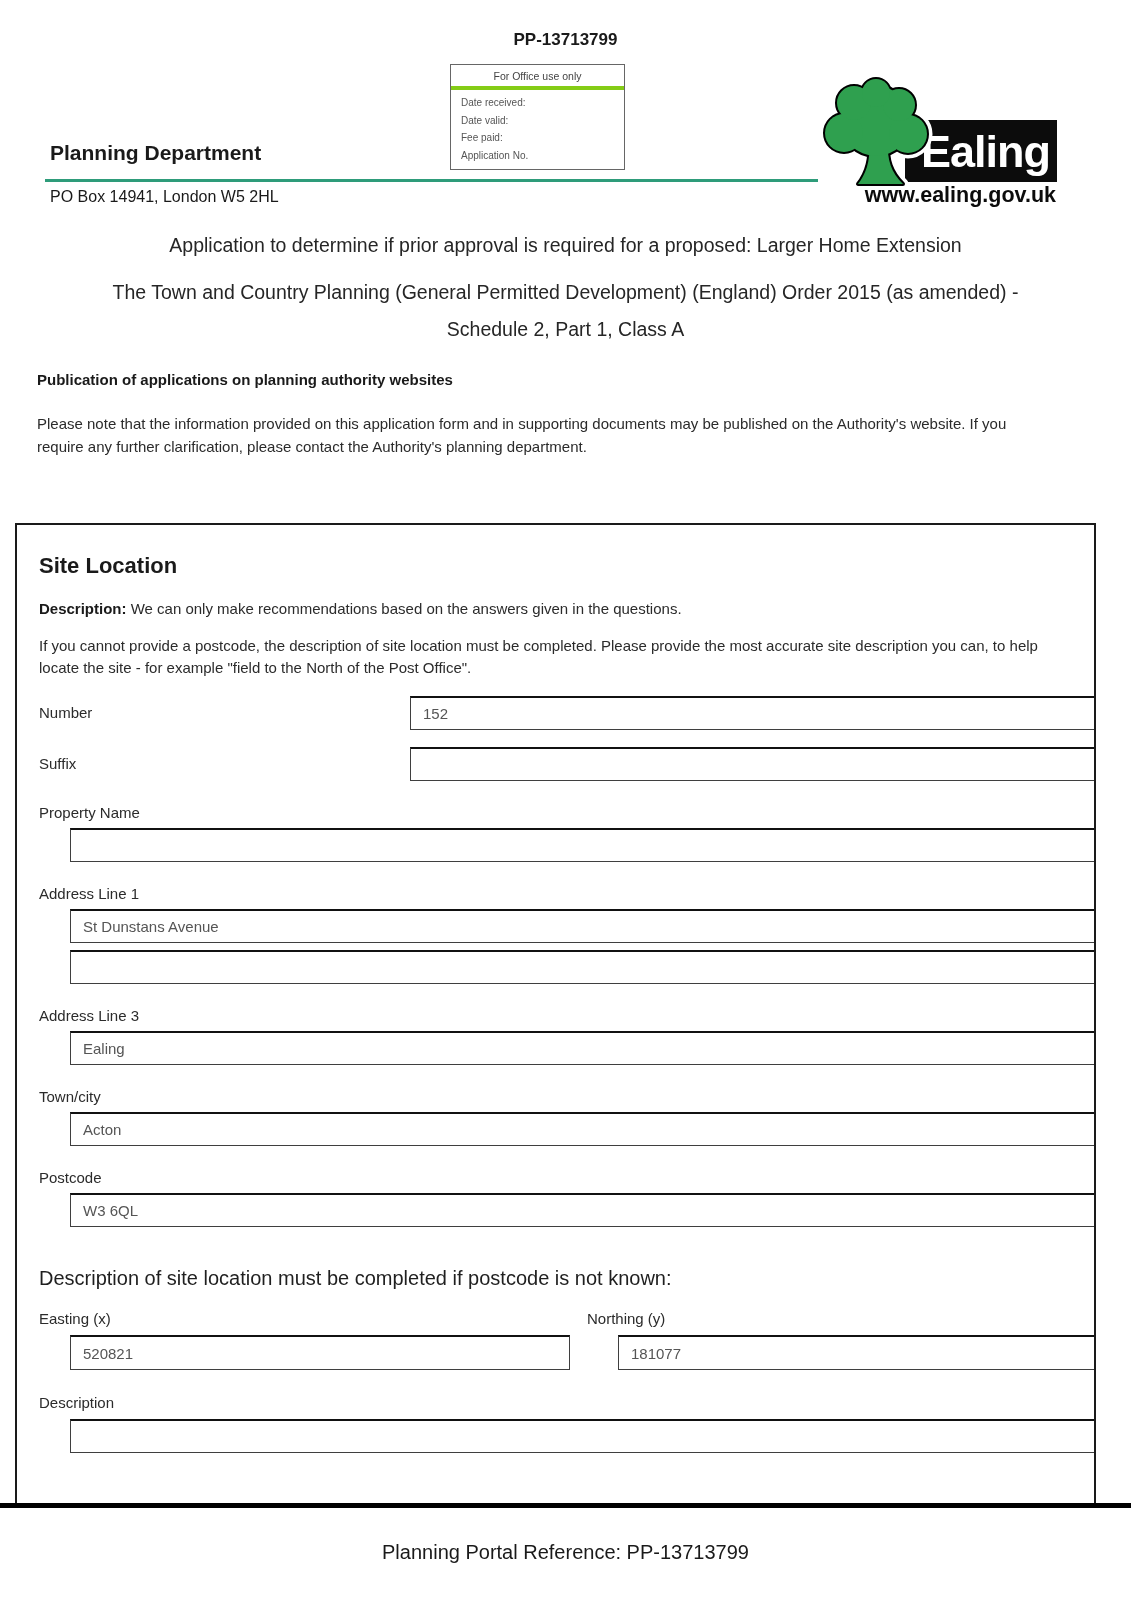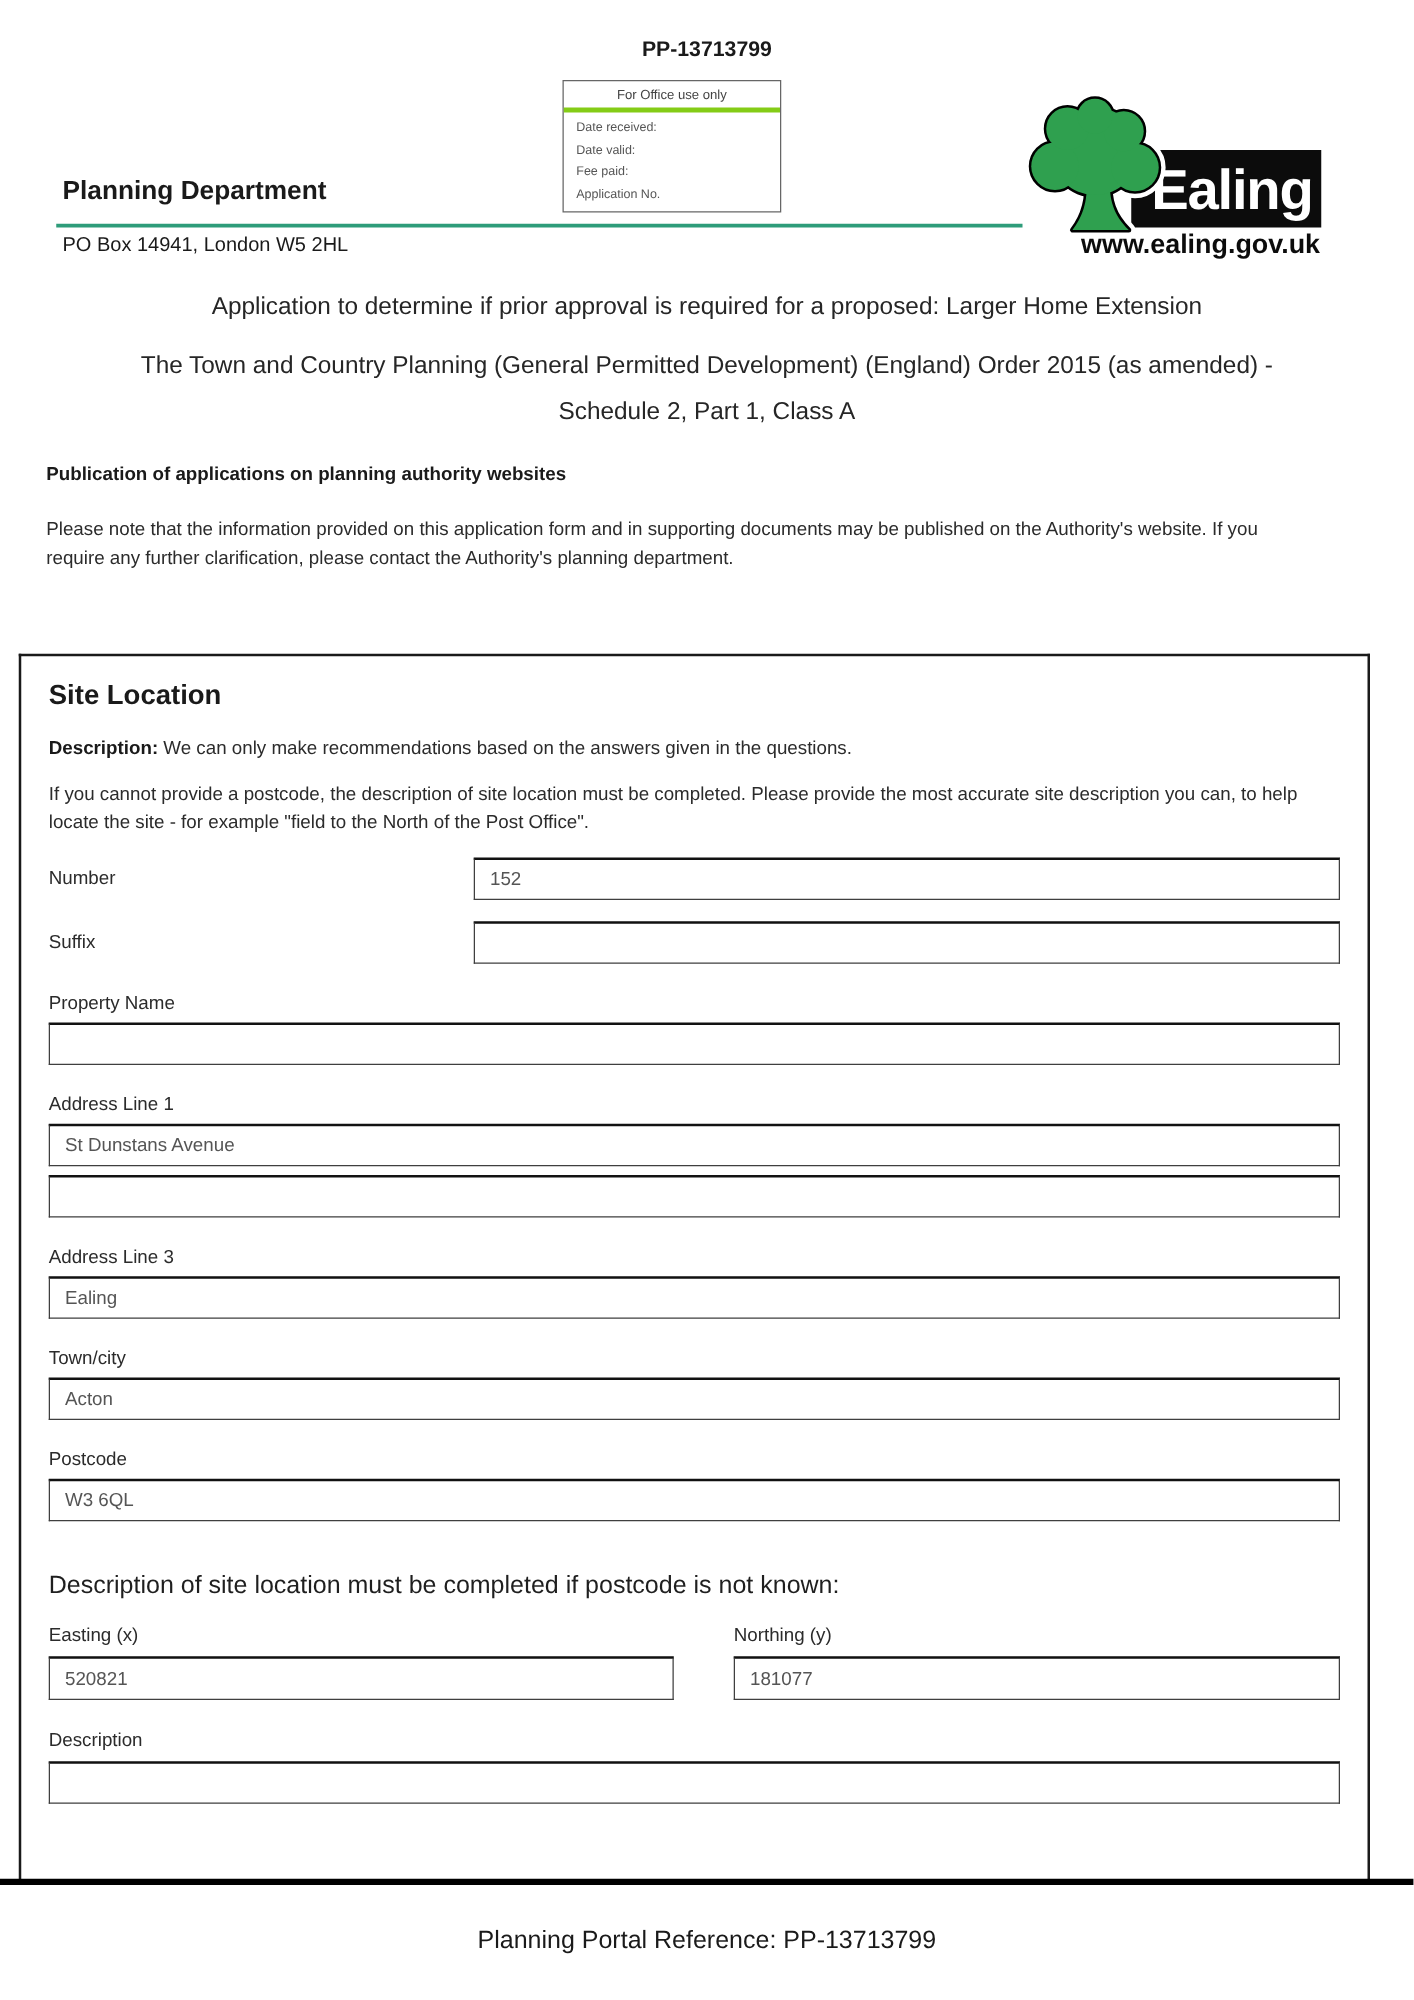--- a/index.html
+++ b/index.html
@@ -35,34 +35,34 @@
   .main-title { position:absolute; top:234px; left:0; right:0; text-align:center; }
   .main-title .t1 { font-size:19.5px; color:#262626; }
   .main-title .t2 { font-size:19.5px; color:#262626; margin:17px auto 0; max-width:990px; line-height:37px; }
 
   .publication { position:absolute; left:37px; top:371px; width:1020px; }
   .publication .pub-h { font-weight:bold; font-size:15px; color:#1a1a1a; }
   .publication .pub-b { font-size:15px; color:#2b2b2b; line-height:23px; margin-top:24px; }
 
   
   .site-box { position:absolute; left:15px; top:523px; width:1081px; height:982px;
-              border:2px solid #1a1a1a; border-bottom:none; padding:18px 22px 0; overflow:hidden; }
+              border:2px solid #1a1a1a; border-bottom:none; padding:28px 22px 0; overflow:hidden; }
   .site-box h2 { font-weight:bold; font-size:22px; color:#1a1a1a; }
   .disclaimer { font-size:15px; color:#2b2b2b; margin-top:21px; }
   .disclaimer b { color:#1a1a1a; }
   .intro { font-size:15px; color:#2b2b2b; line-height:22px; margin-top:18px; }
 
   .field-label { font-size:15px; color:#2b2b2b; }
   .inline-row { display:grid; grid-template-columns:340px 1fr; align-items:start; margin-top:17px; }
   .inline-row .field-label { padding-top:8px; }
   .stacked .field-label { display:block; margin-top:23px; }
 
   input.fi { width:100%; height:34px; border:1px solid #3f3f3f; border-top:2px solid #111;
              background:#fff; font-family:"Liberation Sans", sans-serif; font-size:15px;
-             color:#555; padding:0 12px; outline:none; }
+             color:#555; padding:0 12px; outline:none;margin-left:31px; }
   .stacked input.fi { margin-top:7px; }
 
   .desc-heading { font-size:20px; color:#1f1f1f; margin-top:40px; }
   .coords { display:grid; grid-template-columns:500px 1fr; column-gap:48px; margin-top:20px; }
   .coords input.fi { height:35px; margin-top:7px; }
   .desc-label { display:block; font-size:15px; color:#2b2b2b; margin-top:24px; }
   .desc-input { margin-top:8px; height:42px; }
 
   
   .cut-line { position:absolute; left:0; top:1503px; width:1131px; height:5px; background:#000; }

